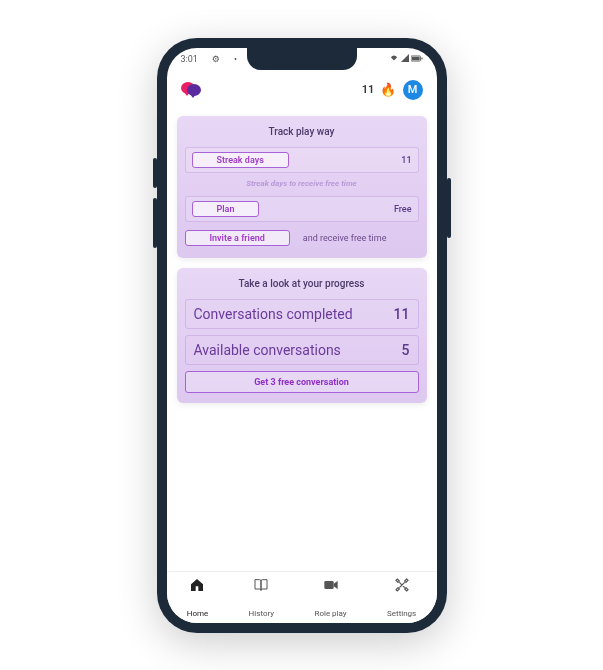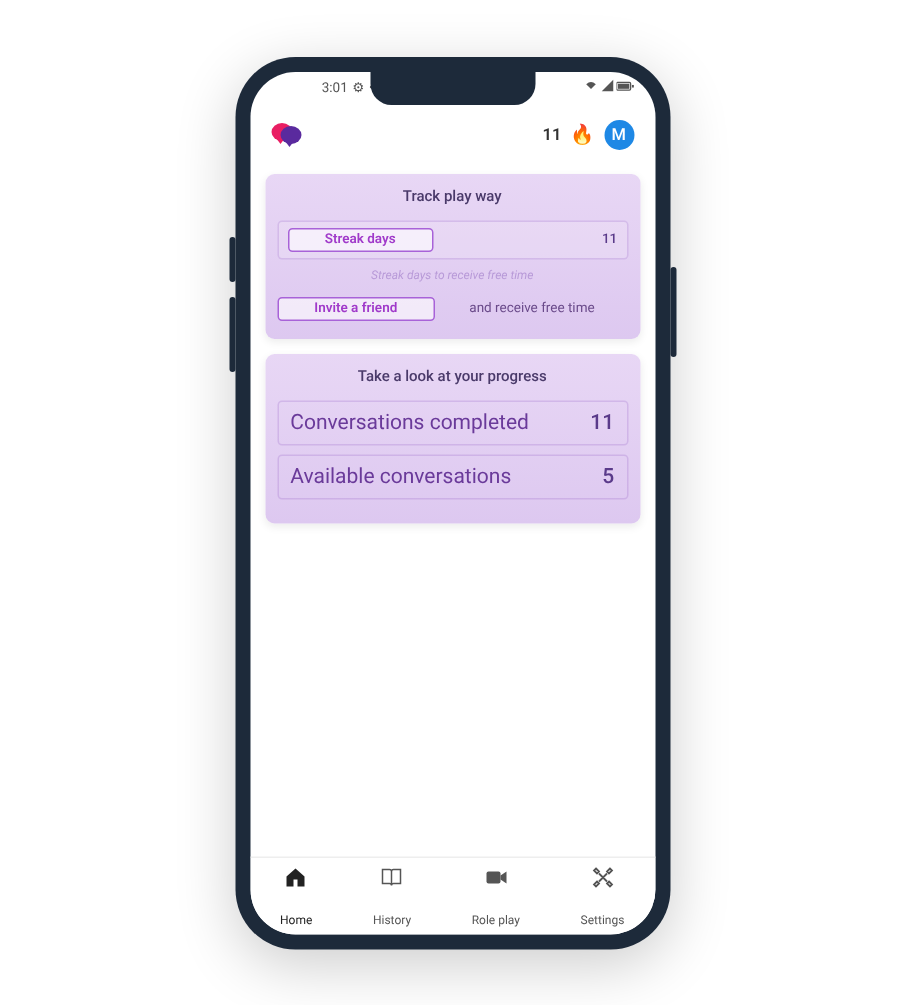--- a/index.html
+++ b/index.html
@@ -53,21 +53,21 @@
   }
   .status-bar {
     height: 22px;
     display: flex;
     justify-content: space-between;
     align-items: center;
     padding: 0 14px;
     font-size: 9px;
     color: #555;
   }
-  .status-left { display: flex; gap: 3px; align-items: center; margin-left: 34px; }
+  .status-left { display: flex; gap: 14px; align-items: center; }
   .status-right { display: flex; gap: 2px; align-items: center; }
   .app-header {
     height: 40px;
     display: flex;
     justify-content: space-between;
     align-items: center;
     padding: 0 14px;
   }
   .logo-icon { position: relative; width: 20px; height: 16px; }
   .bubble { position: absolute; width: 14px; height: 12px; border-radius: 50%; }
@@ -103,22 +103,22 @@
   .pill {
     background: rgba(255,255,255,0.6);
     border: 1px solid #a862d8;
     color: #a03aca;
     padding: 2px 24px;
     border-radius: 3px;
     font-size: 9px;
     font-weight: 600;
   }
   .row-value { color: #5a3a8a; font-weight: 500; }
-  .hint { text-align: center; font-size: 8px; color: #b89ad8; font-style: italic; margin: 4px 0 8px; }
-  .invite-row { display: flex; align-items: center; gap: 23px; font-size: 9px; color: #6a4a8a; padding: 2px 0; }
+  .hint { text-align: center; font-size: 8px; color: #b89ad8; font-style: italic; margin: 4px 0 8px; font-weight: bold; }
+  .invite-row { display: flex; align-items: center; gap: 13px; font-size: 9px; color: #6a4a8a; padding: 2px 0; }
   .row-plain {
     display: flex;
     justify-content: space-between;
     align-items: center;
     border: 1px solid rgba(150,100,200,0.25);
     border-radius: 3px;
     padding: 6px 8px;
     margin-bottom: 6px;
     font-size: 14px;
     color: #6a3a9a;
@@ -199,36 +199,41 @@
 
     <div class="content">
 
       <div class="card">
         <div class="card-title">Track play way</div>
         <div class="row">
           <span class="pill">Streak days</span>
           <span class="row-value">11</span>
         </div>
         <div class="hint">Streak days to receive free time</div>
+        <div class="row">
+          <span class="pill">Plan</span>
+          <span class="row-value">Free</span>
+        </div>
         <div class="invite-row">
           <span class="pill">Invite a friend</span>
           <span>and receive free time</span>
         </div>
       </div>
 
       <div class="card">
         <div class="card-title">Take a look at your progress</div>
         <div class="row-plain">
           <span>Conversations completed</span>
           <span class="row-value">11</span>
         </div>
         <div class="row-plain">
           <span>Available conversations</span>
           <span class="row-value">5</span>
         </div>
+        <div class="cta-button">Get 3 free conversation</div>
       </div>
 
     </div>
 
     <div class="bottom-nav">
       <div class="nav-item active">
         <span class="nav-icon">
           <svg viewBox="0 0 24 24">
               <path d="M3 11 L12 3 L21 11 V21 H14 V14 H10 V21 H3 Z" fill="#222"></path>
             </svg>

